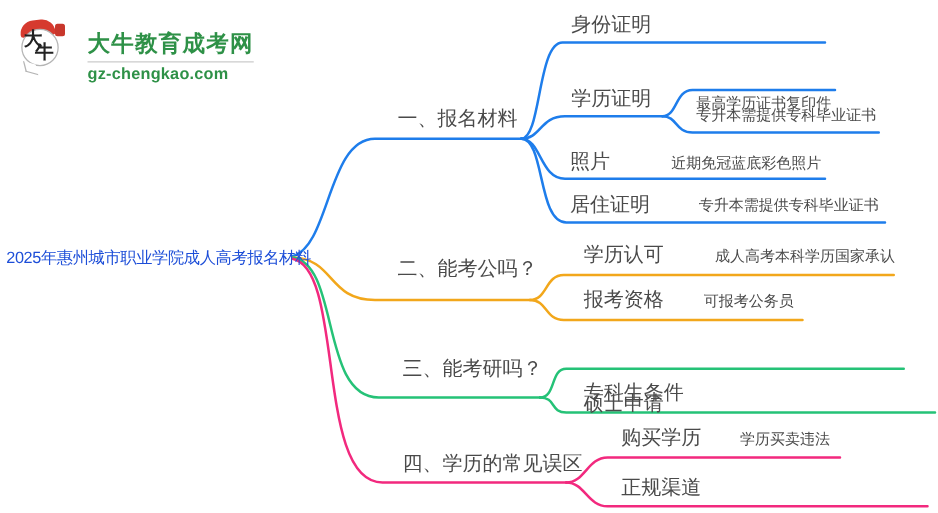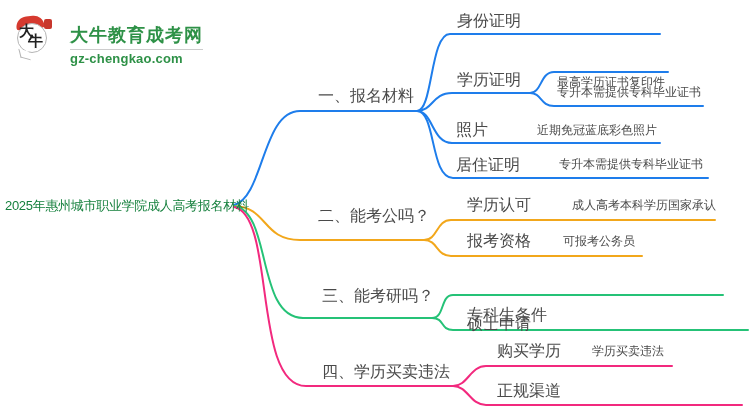--- a/index.html
+++ b/index.html
@@ -1,20 +1,20 @@
 <!DOCTYPE html>
 <html><head>
 <meta charset="utf-8">
 <style>
   html,body{margin:0;padding:0;background:#fff;}
   .stage{position:relative;width:750px;height:410px;background:#ffffff;overflow:hidden;
          font-family:"Liberation Sans","DejaVu Sans",sans-serif;}
   .links{position:absolute;left:0;top:0;}
   .lbl{position:absolute;white-space:nowrap;color:#4a4a4a;font-size:16px;line-height:17px;}
-  .root-lbl{font-size:13px;color:#15803d;letter-spacing:-0.3px;}
+  .root-lbl{font-size:13px;color:#1d4ed8;letter-spacing:-0.3px;}
   .g{font-size:12px;}
   
   .logo{position:absolute;left:14px;top:12px;display:flex;align-items:flex-start;}
   .badge{position:relative;width:50px;height:50px;}
   .badge-circle{position:absolute;left:3px;top:11px;width:28px;height:28px;border:1px solid #b5b5b5;
                 border-radius:50%;background:#fff;}
   .badge-arc{position:absolute;left:2px;top:4px;width:28px;height:13px;background:#d63a2f;
              border-radius:14px 14px 3px 3px;transform:rotate(-6deg);}
   .badge-seal{position:absolute;left:30px;top:7px;width:8px;height:10px;background:#c8372c;border-radius:2px;}
   .badge-tail{position:absolute;left:6px;top:38px;width:8px;height:8px;background:#fff;
@@ -87,18 +87,18 @@
   <div class="lbl" style="left:318px;top:207px;">二、能考公吗？</div>
   <div class="lbl" style="left:467px;top:196px;">学历认可</div>
   <div class="lbl g" style="left:572px;top:197px;">成人高考本科学历国家承认</div>
   <div class="lbl" style="left:467px;top:232px;">报考资格</div>
   <div class="lbl g" style="left:563px;top:233px;">可报考公务员</div>
 
   <div class="lbl" style="left:322px;top:287px;">三、能考研吗？</div>
   <div class="lbl" style="left:467px;top:271px;margin-top:44px;">硕士申请</div>
   <div class="lbl" style="left:467px;top:306px;">专科生条件</div>
 
-  <div class="lbl" style="left:322px;top:363px;">四、学历买卖违法</div>
+  <div class="lbl" style="left:322px;top:363px;">四、学历的常见误区</div>
   <div class="lbl" style="left:497px;top:342px;">购买学历</div>
   <div class="lbl g" style="left:592px;top:343px;">学历买卖违法</div>
   <div class="lbl" style="left:497px;top:382px;">正规渠道</div>
 
 </div>
 
 </body></html>

